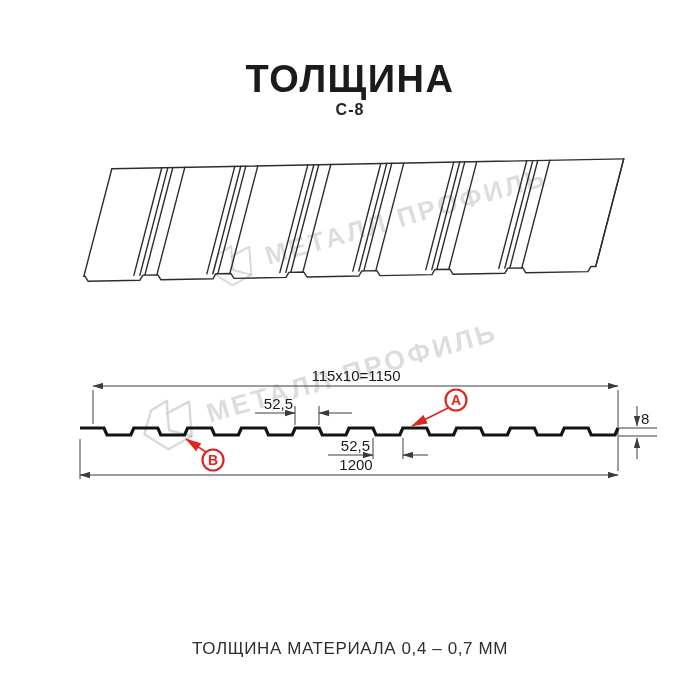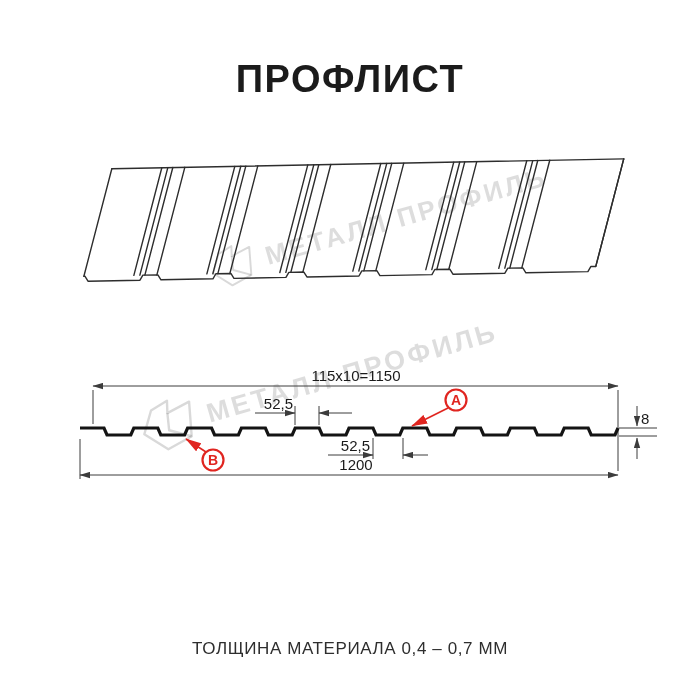--- a/index.html
+++ b/index.html
@@ -33,21 +33,22 @@
   .redtext{font-family:"Liberation Sans",sans-serif;font-size:14px;font-weight:700;
            fill:#e02520;text-anchor:middle;}
   .sheetln{stroke:#2d2d2d;stroke-width:1.4;fill:none;stroke-linejoin:round;stroke-linecap:round;}
   .profln{stroke:#141414;stroke-width:3.2;fill:none;stroke-linejoin:miter;}
 </style>
 </head>
 <body>
 
 <div id="page">
 
-  <div class="title">ПРОФЛИСТ</div>
+  <div class="title">ТОЛЩИНА</div>
+  <div class="subtitle">С-8</div>
 
   <div class="wm wm-1">
     <svg width="50" height="42" viewBox="0 0 60 52">
       <path d="M5 28 L18 7 L36 2 L33 14 L57 9 L50 43 L24 49 Z"></path>
       <path d="M33 14 L30 31 L50 43"></path>
     </svg>
     <span class="wm-text">МЕТАЛЛ ПРОФИЛЬ</span>
   </div>
 
   <div class="wm wm-2">

